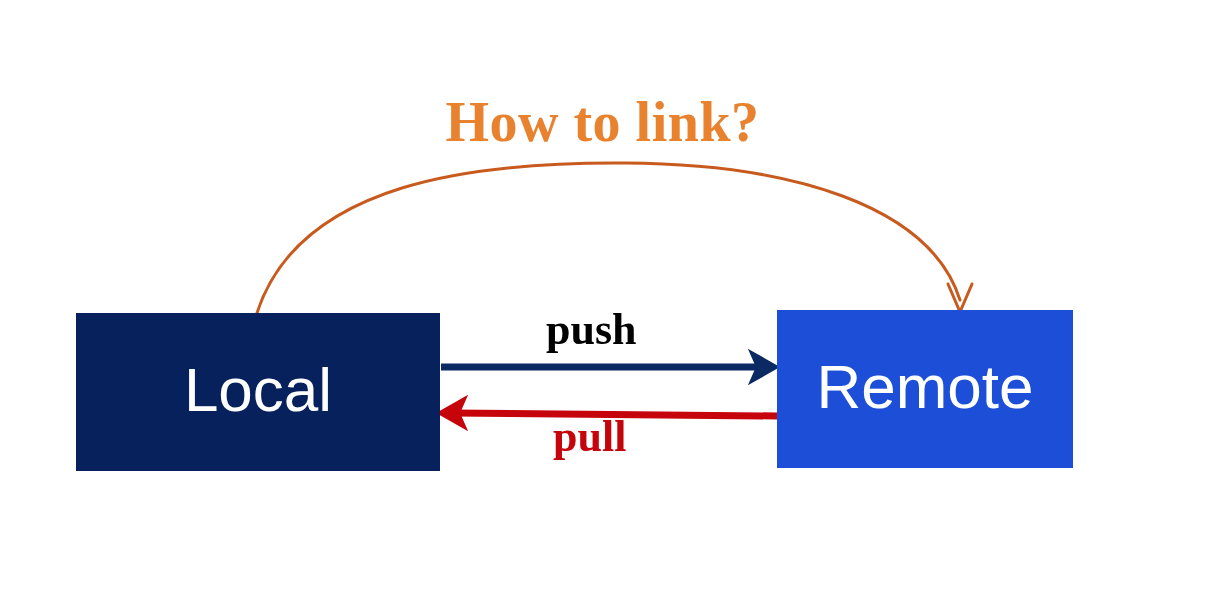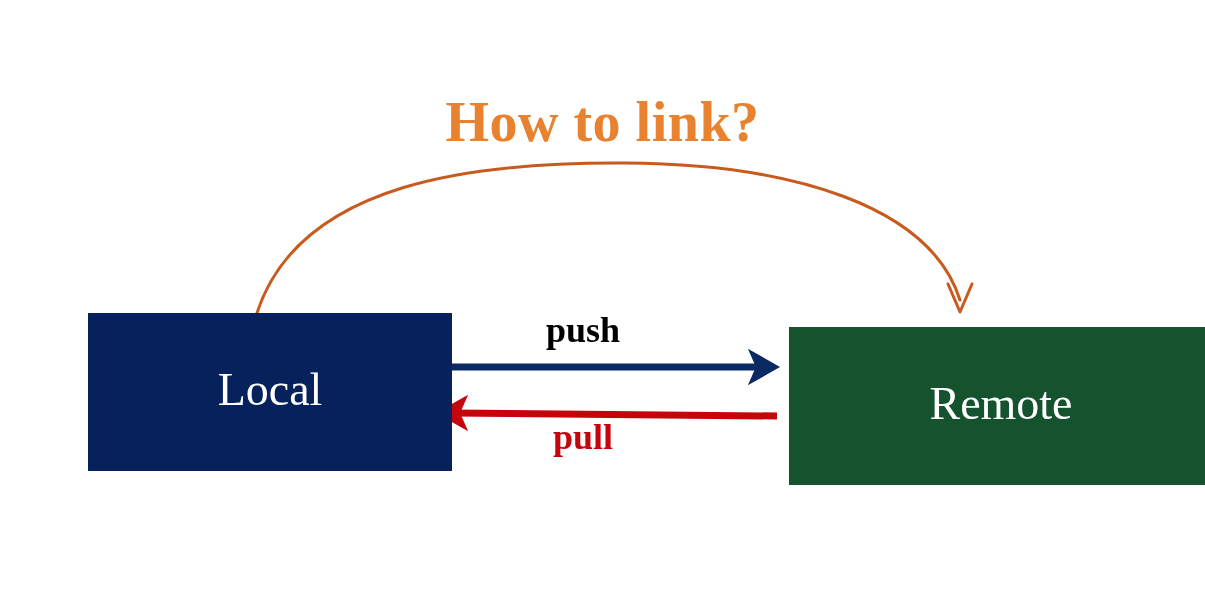--- a/index.html
+++ b/index.html
@@ -33,39 +33,38 @@
     margin-top: 12px;
   }
 
   
   .node-box {
     position: absolute;
     display: flex;
     align-items: center;
     justify-content: center;
     color: #ffffff;
-    font-family: Liberation Serif, serif;
+    font-family: Liberation Sans, sans-serif;
     font-weight: normal;
-    font-size: 46px;
+    font-size: 62px;
     line-height: 46px;
-    margin-left: 12px;
   }
   #local-box {
     left: 76px;
     top: 313px;
     width: 364px;
     height: 158px;
     background: #06215C;
   }
   #remote-box {
     left: 777px;
-    top: 327px;
-    width: 424px;
+    top: 310px;
+    width: 296px;
     height: 158px;
-    background: #14532d;
+    background: #1d4ed8;
   }
   .node-label {
     display: block;
     transform: translateY(-2px);
   }
 
   
   #arrows {
     position: absolute;
     left: 0;
@@ -73,21 +72,21 @@
     width: 1205px;
     height: 601px;
     pointer-events: none;
   }
 
   
   .edge-label {
     position: absolute;
     font-family: "Liberation Serif", "DejaVu Serif", serif;
     font-weight: bold;
-    font-size: 36px;
+    font-size: 44px;
     line-height: 40px;
     white-space: nowrap;
   }
   #push-label {
     left: 546px;
     top: 310px;
     color: #000000;
   }
   #pull-label {
     left: 553px;

